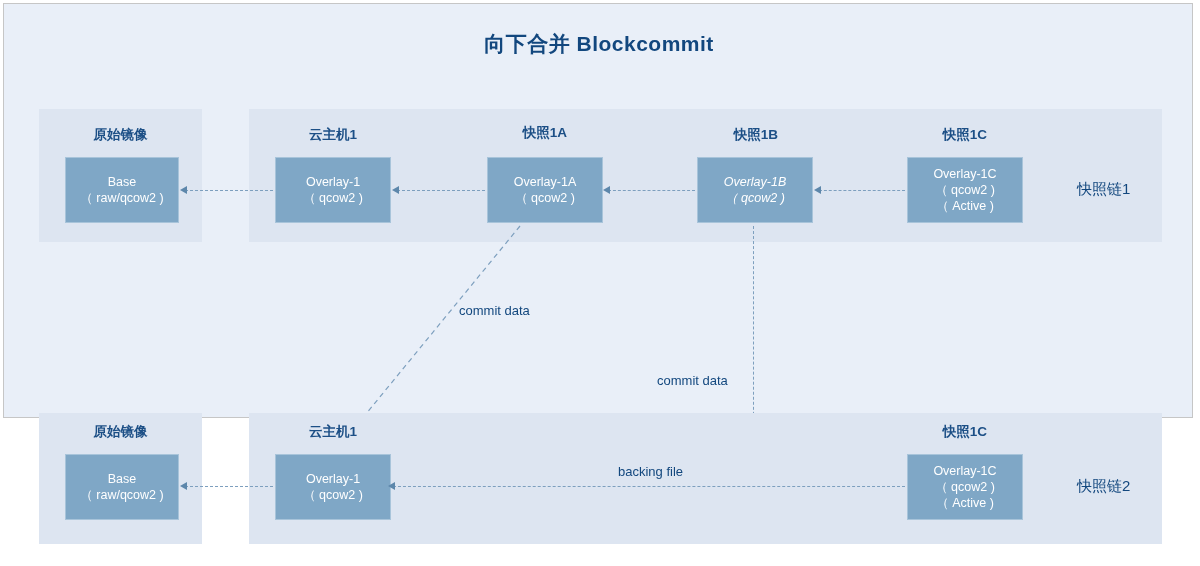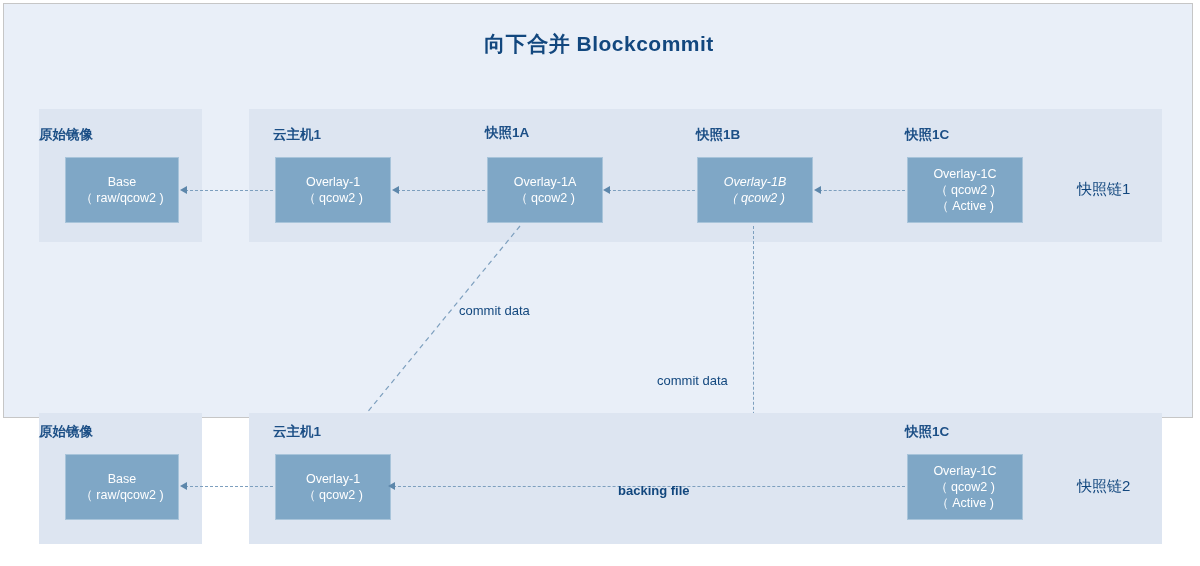--- a/index.html
+++ b/index.html
@@ -23,21 +23,21 @@
     font-size:21px;font-weight:bold;color:#12477e;
     letter-spacing:.5px;
   }
   .panel{
     position:absolute;
     background:#dde5f1;
   }
   .grp-label{
     position:absolute;
     font-size:13.5px;color:#1c4f86;font-weight:bold;
-    text-align:left;white-space:nowrap;
+    text-align:center;white-space:nowrap;
   }
   .chain-label{
     position:absolute;
     font-size:15px;color:#12477e;font-weight:normal;
     white-space:nowrap;
   }
   .node{
     position:absolute;
     background:#7fa7c6;
     border:1px solid #a8c4da;
@@ -166,15 +166,15 @@
   </div>
 
   <div class="chain-label" style="left:1073px;top:473px;">快照链2</div>
 
   <div class="edge-h" style="left:181px;top:482px;width:88px;"></div>
   <div class="arrow-left" style="left:176px;top:478px;"></div>
 
   <div class="edge-h" style="left:389px;top:482px;width:512px;"></div>
   <div class="arrow-left" style="left:384px;top:478px;"></div>
 
-  <div class="edge-label" style="left:614px;top:479px;font-weight:bold;">backing file</div>
+  <div class="edge-label" style="left:614px;top:460px;">backing file</div>
 
 </div>
 
 </body></html>

